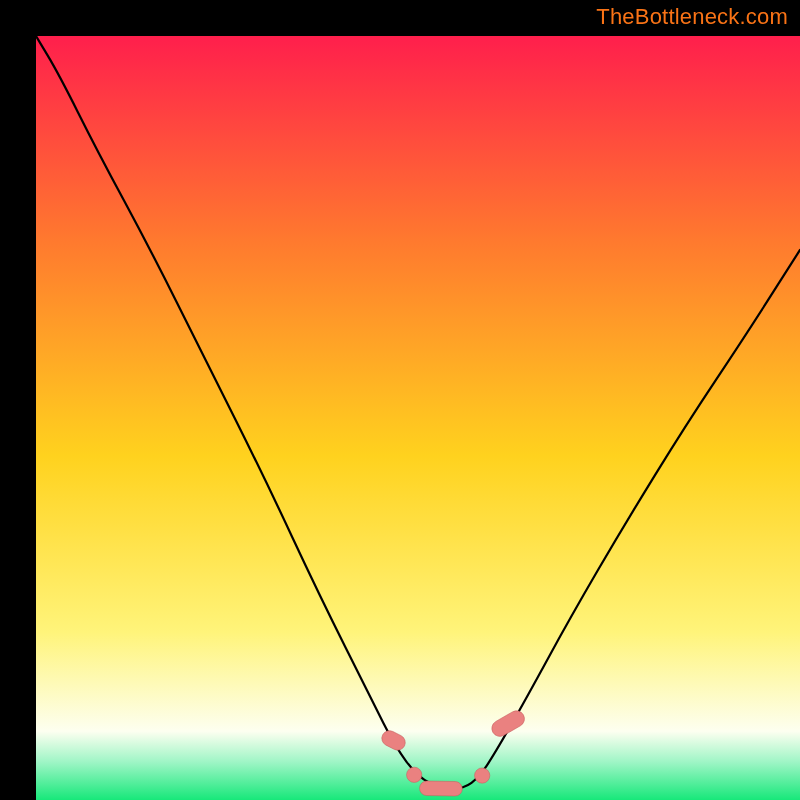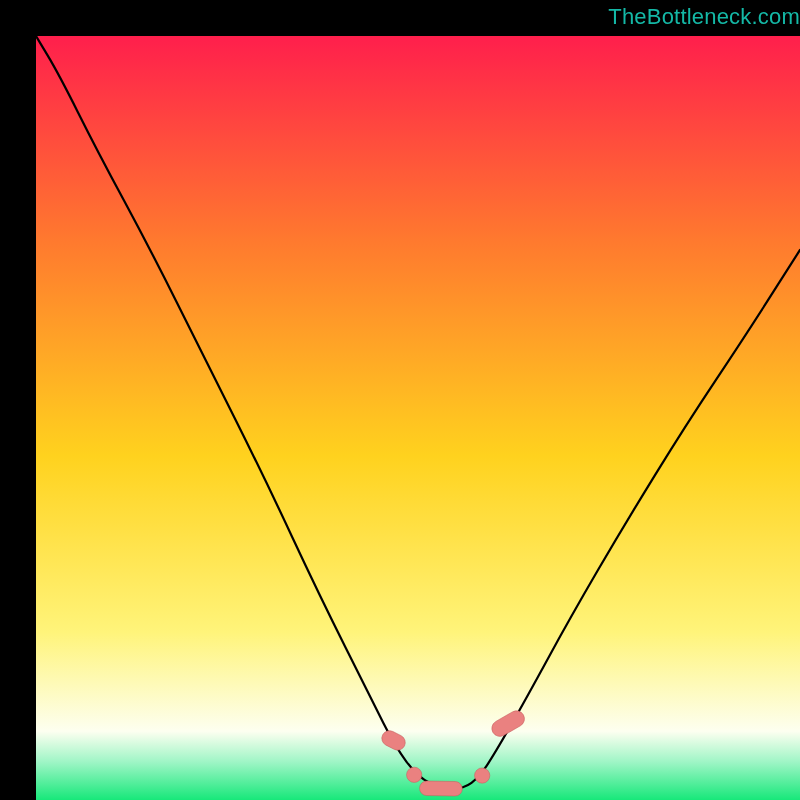--- a/index.html
+++ b/index.html
@@ -23,24 +23,24 @@
   .plot {
     position: absolute;
     left: 18px;
     top: 18px;
     width: 764px;
     height: 764px;
   }
   .watermark {
     position: absolute;
     top: 4px;
-    right: 0;
+    right: 12px;
     font-size: 22px;
     font-weight: 500;
-    color: #14b8a6;
+    color: #f97316;
     letter-spacing: 0.2px;
     z-index: 5;
   }
   svg { display: block; }
 </style>
 </head>
 <body>
 
 <div class="frame">
   <div class="plot">

